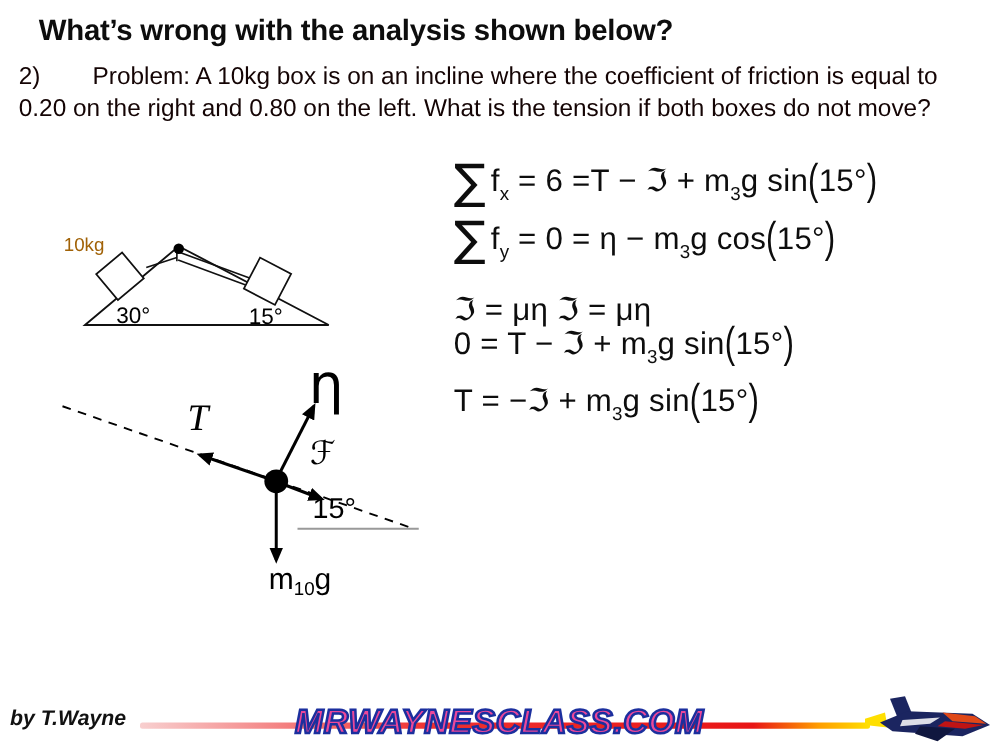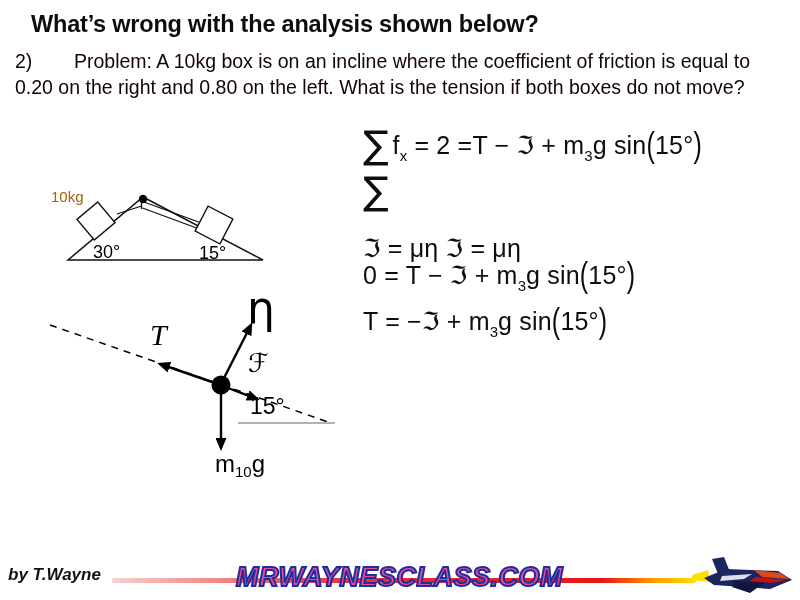--- a/index.html
+++ b/index.html
@@ -91,22 +91,22 @@
     <circle cx="181" cy="95" r="9.5" fill="#000"></circle>
   </svg>
   <div class="fbd-label lbl-T">T</div>
   <div class="fbd-label lbl-eta">η</div>
   <div class="fbd-label lbl-F">ℱ</div>
   <div class="fbd-label lbl-ang">15°</div>
   <div class="fbd-label lbl-w"><span>m</span><sub>10</sub><span>g</span></div>
 </div>
 
 <div class="abs equations">
-    <div class="eq-row r1"><span class="sum">∑</span><span class="eq-body"><span>f</span><sub>x</sub><span> = 2 =T − </span><span class="scr">ℑ</span><span> + m</span><sub>3</sub><span>g sin</span><span class="p">(</span><span>15°</span><span class="p">)</span></span></div>
-    <div class="eq-row r2"><span class="sum">∑</span></div>
+    <div class="eq-row r1"><span class="sum">∑</span><span class="eq-body"><span>f</span><sub>x</sub><span> = 6 =T − </span><span class="scr">ℑ</span><span> + m</span><sub>3</sub><span>g sin</span><span class="p">(</span><span>15°</span><span class="p">)</span></span></div>
+    <div class="eq-row r2"><span class="sum">∑</span><span class="eq-body"><span>f</span><sub>y</sub><span> = 0 = η − m</span><sub>3</sub><span>g cos</span><span class="p">(</span><span>15°</span><span class="p">)</span></span></div>
     <div class="eq-row r3"><span class="eq-body"><span class="scr">ℑ</span><span> = μη </span><span class="scr">ℑ</span><span> = μη</span></span></div>
     <div class="eq-row r4"><span class="eq-body"><span>0 = T − </span><span class="scr">ℑ</span><span> + m</span><sub>3</sub><span>g sin</span><span class="p">(</span><span>15°</span><span class="p">)</span></span></div>
     <div class="eq-row r5"><span class="eq-body"><span>T = −</span><span class="scr">ℑ</span><span> + m</span><sub>3</sub><span>g sin</span><span class="p">(</span><span>15°</span><span class="p">)</span></span></div>
   </div>
 
 <div class="abs author">by T.Wayne</div>
 <div class="abs redline"></div>
 <div class="abs brand">MRWAYNESCLASS.COM</div>
 <svg class="abs jet" viewBox="0 0 104 44">
   <polygon points="0,19 16,14 18,26 0,24" fill="#ffdf00"></polygon>

